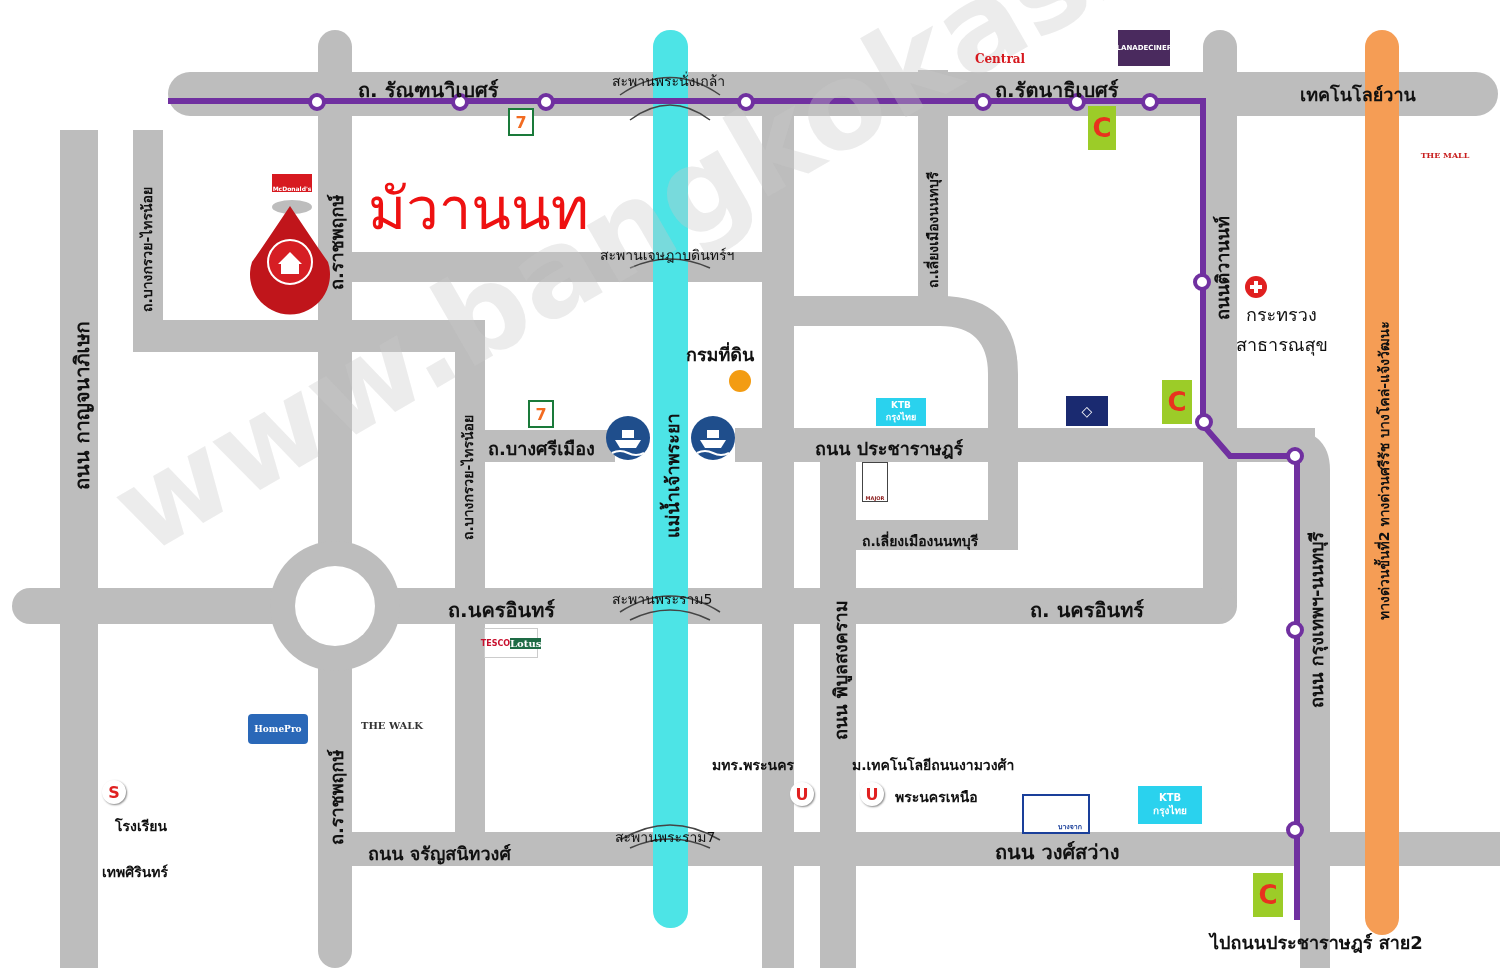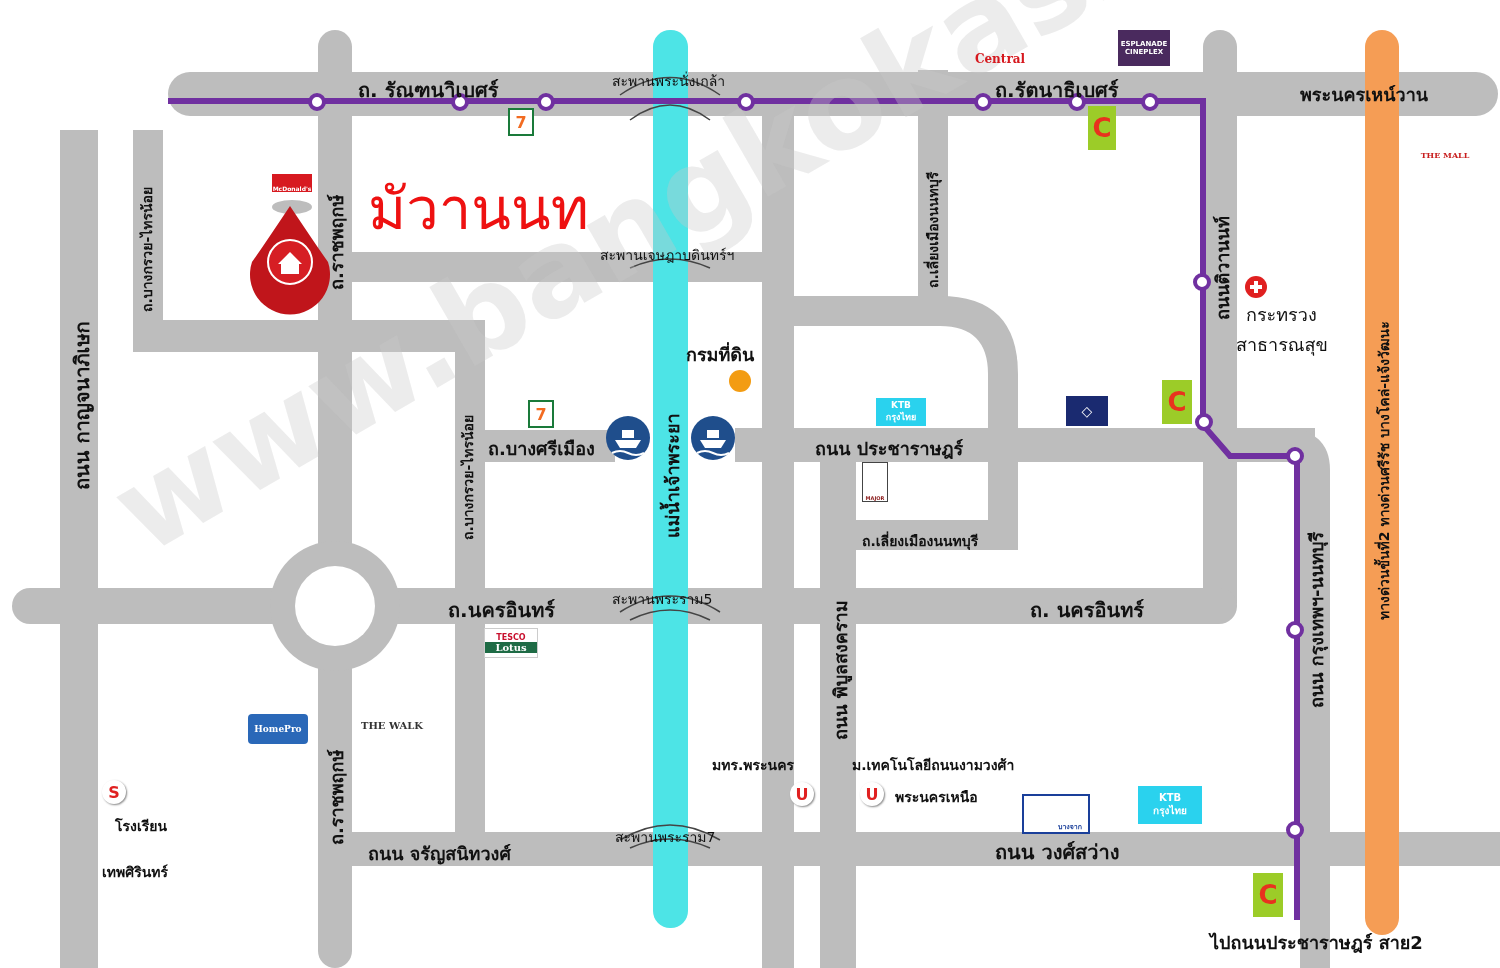--- a/index.html
+++ b/index.html
@@ -115,21 +115,21 @@
       <rect x="1254" y="281" width="4" height="12" fill="#fff"></rect>
     </g>
 </svg>
 
 <div class="watermark">www.bangkokassets.com</div>
 
 <div class="title" style="left:368px; top:162px;">มัวานนท</div>
 
 <div class="lbl big" style="left:358px;top:74px;">ถ. รัณฑนาิเบศร์</div>
 <div class="lbl big" style="left:995px;top:74px;">ถ.รัตนาธิเบศร์</div>
-<div class="lbl med" style="left:1300px;top:80px;">พระนครเหน์วาน</div>
+<div class="lbl med" style="left:1300px;top:80px;">เทคโนโลย์วาน</div>
 <div class="lbl small" style="left:612px;top:70px;">สะพานพระนั่งเกล้า</div>
 <div class="lbl small" style="left:600px;top:244px;text-align:right;">สะพานเจษฎาบดินทร์ฯ</div>
 <div class="lbl small" style="left:612px;top:588px;">สะพานพระราม5</div>
 <div class="lbl small" style="left:615px;top:826px;">สะพานพระราม7</div>
 <div class="lbl med" style="left:488px;top:434px;">ถ.บางศรีเมือง</div>
 <div class="lbl med" style="left:815px;top:434px;">ถนน ประชาราษฎร์</div>
 <div class="lbl small" style="left:862px;top:530px;font-weight:bold;">ถ.เลี่ยงเมืองนนทบุรี</div>
 <div class="lbl big" style="left:448px;top:594px;">ถ.นครอินทร์</div>
 <div class="lbl big" style="left:1030px;top:594px;">ถ. นครอินทร์</div>
 <div class="lbl med" style="left:368px;top:839px;">ถนน จรัญสนิทวงศ์</div>
@@ -154,40 +154,40 @@
 <div class="lbl small" style="left:712px;top:754px;font-weight:bold;">มทร.พระนคร</div>
 <div class="lbl small" style="left:852px;top:754px;font-weight:bold;">ม.เทคโนโลยีถนนงามวงศ้า</div>
 <div class="lbl small" style="left:895px;top:786px;font-weight:bold;">พระนครเหนือ</div>
 <div class="lbl small" style="left:115px;top:815px;font-weight:bold;">โรงเรียน</div>
 <div class="lbl small" style="left:102px;top:845px;font-weight:bold;margin-top:16px;">เทพศิรินทร์</div>
 <div class="logo" style="left:102px;top:780px;width:24px;height:24px;border-radius:50%;background:#fff;color:#e02020;box-shadow:1px 1px 2px #888;font-size:16px;">S</div>
 <div class="logo" style="left:790px;top:782px;width:24px;height:24px;border-radius:50%;background:#fff;color:#e02020;box-shadow:1px 1px 2px #888;font-size:16px;">U</div>
 <div class="logo" style="left:860px;top:782px;width:24px;height:24px;border-radius:50%;background:#fff;color:#e02020;box-shadow:1px 1px 2px #888;font-size:16px;">U</div>
 
 <div class="logo" style="left:972px;top:14px;width:56px;height:52px;color:#d6181e;font-size:12px;align-items:flex-end;font-family:'DejaVu Serif',serif;">Central</div>
-<div class="logo" style="left:1118px;top:30px;width:52px;height:36px;background:#4a2a5e;color:#fff;font-size:7px;flex-direction:column;">
+<div class="logo" style="left:1118px;top:30px;width:52px;height:36px;background:#4a2a5e;color:#fff;font-size:7px;flex-direction:row;">
     <span>ESPLANADE</span>
     <span>CINEPLEX</span>
   </div>
 <div class="logo" style="left:1418px;top:112px;width:54px;height:48px;color:#c81e1e;font-size:8px;align-items:flex-end;font-family:'DejaVu Serif',serif;">THE MALL</div>
 <div class="logo" style="left:272px;top:152px;width:40px;height:40px;color:#fff;font-size:6px;background:linear-gradient(#fff 55%,#d71920 55%);align-items:flex-end;">McDonald's</div>
 <div class="logo" style="left:508px;top:108px;width:22px;height:24px;background:#fff;border:2px solid #1a7a3a;color:#f26b21;font-size:16px;">7</div>
 <div class="logo" style="left:528px;top:400px;width:22px;height:24px;background:#fff;border:2px solid #1a7a3a;color:#f26b21;font-size:16px;">7</div>
 <div class="logo" style="left:1088px;top:106px;width:28px;height:44px;background:#9ccc28;color:#e8321e;font-size:26px;">C</div>
 <div class="logo" style="left:1162px;top:380px;width:30px;height:44px;background:#9ccc28;color:#e8321e;font-size:26px;">C</div>
 <div class="logo" style="left:1253px;top:873px;width:30px;height:44px;background:#9ccc28;color:#e8321e;font-size:26px;">C</div>
 <div class="logo" style="left:876px;top:398px;width:50px;height:28px;background:#2ad2ee;color:#fff;font-size:9px;flex-direction:column;">
     <span>KTB</span>
     <span>กรุงไทย</span>
   </div>
 <div class="logo" style="left:1138px;top:786px;width:64px;height:38px;background:#2ad2ee;color:#fff;font-size:10px;flex-direction:column;">
     <span>KTB</span>
     <span>กรุงไทย</span>
   </div>
 <div class="logo" style="left:1066px;top:396px;width:42px;height:30px;background:#1a2a70;color:#fff;font-size:14px;">◇</div>
 <div class="logo" style="left:862px;top:462px;width:24px;height:38px;background:#fff;border:1px solid #444;color:#8b1a1a;font-size:5px;align-items:flex-end;">MAJOR</div>
-<div class="logo" style="left:484px;top:628px;width:52px;height:28px;background:#fff;border:1px solid #ccc;flex-direction:column;font-size:8px;">
+<div class="logo" style="left:484px;top:628px;width:52px;height:28px;background:#fff;border:1px solid #ccc;flex-direction:row;font-size:8px;">
     <span style="color:#c8102e">TESCO</span>
     <span style="background:#1e6b45;color:#fff;width:100%;font-size:10px;font-family:'DejaVu Serif',serif;">Lotus</span>
   </div>
 <div class="logo" style="left:248px;top:714px;width:60px;height:30px;background:#2a68b8;color:#fff;font-size:9px;border-radius:4px;font-family:'DejaVu Serif',serif;text-align:center;">HomePro</div>
 <div class="logo" style="left:356px;top:712px;width:72px;height:26px;color:#333;font-size:10px;font-family:'DejaVu Serif',serif;">THE WALK</div>
 <div class="logo" style="left:1022px;top:794px;width:36px;height:36px;background:#fff;border:2px solid #1a3f9a;color:#1a3f9a;font-size:7px;align-items:flex-end;padding-left:28px;">บางจาก</div>
 
 </body></html>

